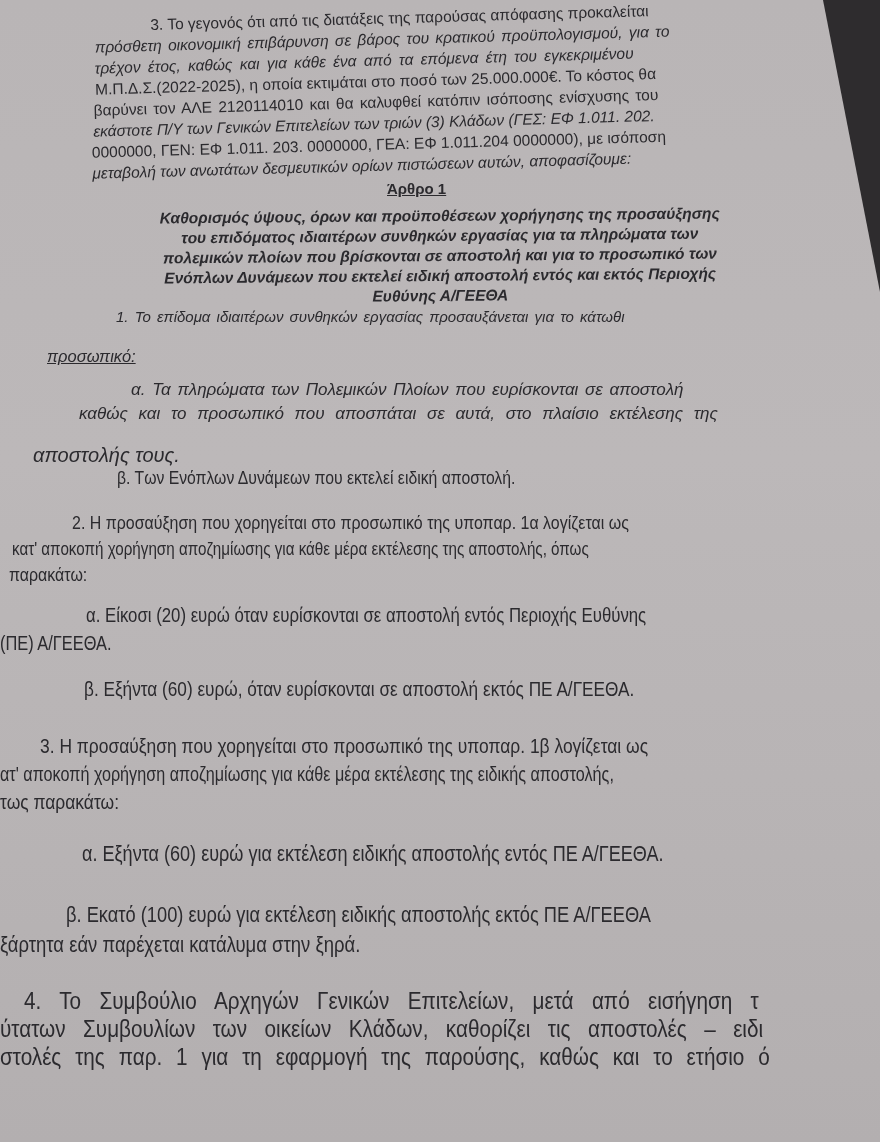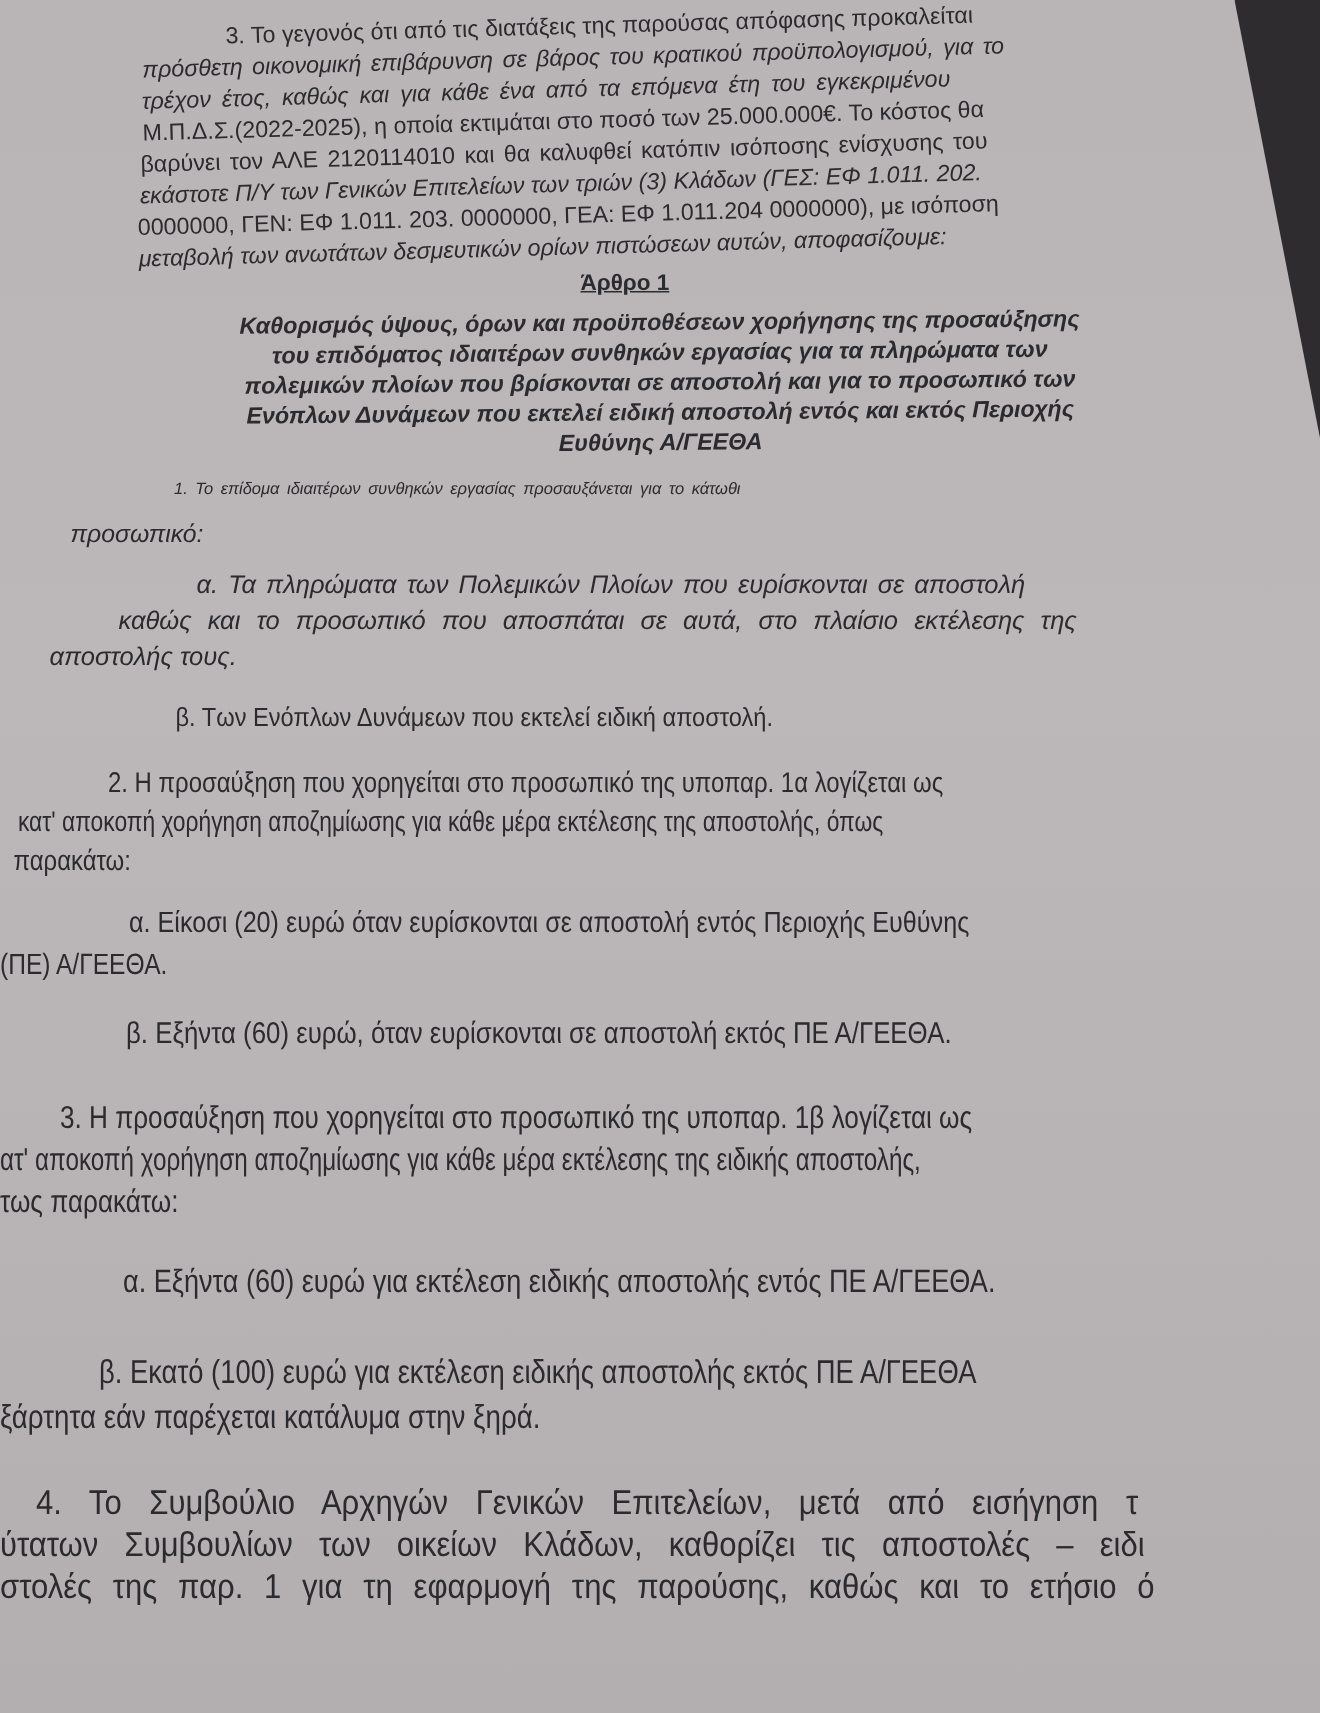--- a/index.html
+++ b/index.html
@@ -43,26 +43,26 @@
 <div class="line b" style="left:387px; top:180px; font-size:15px;text-decoration:underline;">Άρθρο 1</div>
 
 <div style="position:absolute; left:60px; top:206px; width:760px; transform: rotate(-0.5deg);">
   <div class="center b it" style="font-size:15.5px; line-height:20px;">Καθορισμός ύψους, όρων και προϋποθέσεων χορήγησης της προσαύξησης</div>
   <div class="center b it" style="font-size:15.5px; line-height:20px;">του επιδόματος ιδιαιτέρων συνθηκών εργασίας  για τα πληρώματα των</div>
   <div class="center b it" style="font-size:15.5px; line-height:20px;">πολεμικών πλοίων που βρίσκονται σε αποστολή και για το προσωπικό των</div>
   <div class="center b it" style="font-size:15.5px; line-height:20px;">Ενόπλων Δυνάμεων που εκτελεί ειδική αποστολή εντός και εκτός Περιοχής</div>
   <div class="center b it" style="font-size:15.5px; line-height:20px;">Ευθύνης Α/ΓΕΕΘΑ</div>
 </div>
 
-<div class="line it" style="left:116px; top:320px; font-size:11px; word-spacing:2px;">1. Το επίδομα ιδιαιτέρων συνθηκών εργασίας προσαυξάνεται για το κάτωθι</div>
-<div class="line it" style="left:47px; top:347px; font-size:16.5px;">προσωπικό:</div>
+<div class="line it" style="left:116px; top:308px; font-size:15px; word-spacing:2px;">1. Το επίδομα ιδιαιτέρων συνθηκών εργασίας προσαυξάνεται για το κάτωθι</div>
+<div class="line it" style="left:47px; top:347px; font-size:16.5px;text-decoration:underline;">προσωπικό:</div>
 
 <div class="line it" style="left:131px; top:380px; font-size:17px; word-spacing:2px;">α.  Τα  πληρώματα των Πολεμικών Πλοίων που ευρίσκονται σε αποστολή</div>
 <div class="line it" style="left:36px; top:404px; font-size:17px; word-spacing:6px;margin-left:43px;">καθώς και το προσωπικό που αποσπάται σε αυτά, στο πλαίσιο εκτέλεσης της</div>
-<div class="line it" style="left:33px; top:428px; font-size:17px;">αποστολής τους.</div>
+<div class="line it" style="left:33px; top:444px; font-size:20px;">αποστολής τους.</div>
 
 <div class="line" style="left:117px; top:468px; font-size:17.5px; transform: scaleX(0.9); transform-origin:left top;">β.  Των Ενόπλων Δυνάμεων που εκτελεί ειδική αποστολή.</div>
 
 <div class="line" style="left:72px; top:512px; font-size:19px; transform: scaleX(0.84); transform-origin:left top;">2. Η προσαύξηση που χορηγείται στο προσωπικό της υποπαρ. 1α λογίζεται ως</div>
 <div class="line" style="left:12px; top:538px; font-size:19px; transform: scaleX(0.8); transform-origin:left top;">κατ' αποκοπή χορήγηση αποζημίωσης για κάθε μέρα εκτέλεσης της αποστολής, όπως</div>
 <div class="line" style="left:9px; top:564px; font-size:19px; transform: scaleX(0.84); transform-origin:left top;">παρακάτω:</div>
 
 <div class="line" style="left:86px; top:604px; font-size:19.5px; transform: scaleX(0.86); transform-origin:left top;">α.  Είκοσι (20) ευρώ όταν ευρίσκονται σε αποστολή εντός  Περιοχής Ευθύνης</div>
 <div class="line" style="left:0px; top:632px; font-size:19.5px; transform: scaleX(0.84); transform-origin:left top;">(ΠΕ) Α/ΓΕΕΘΑ.</div>
 

